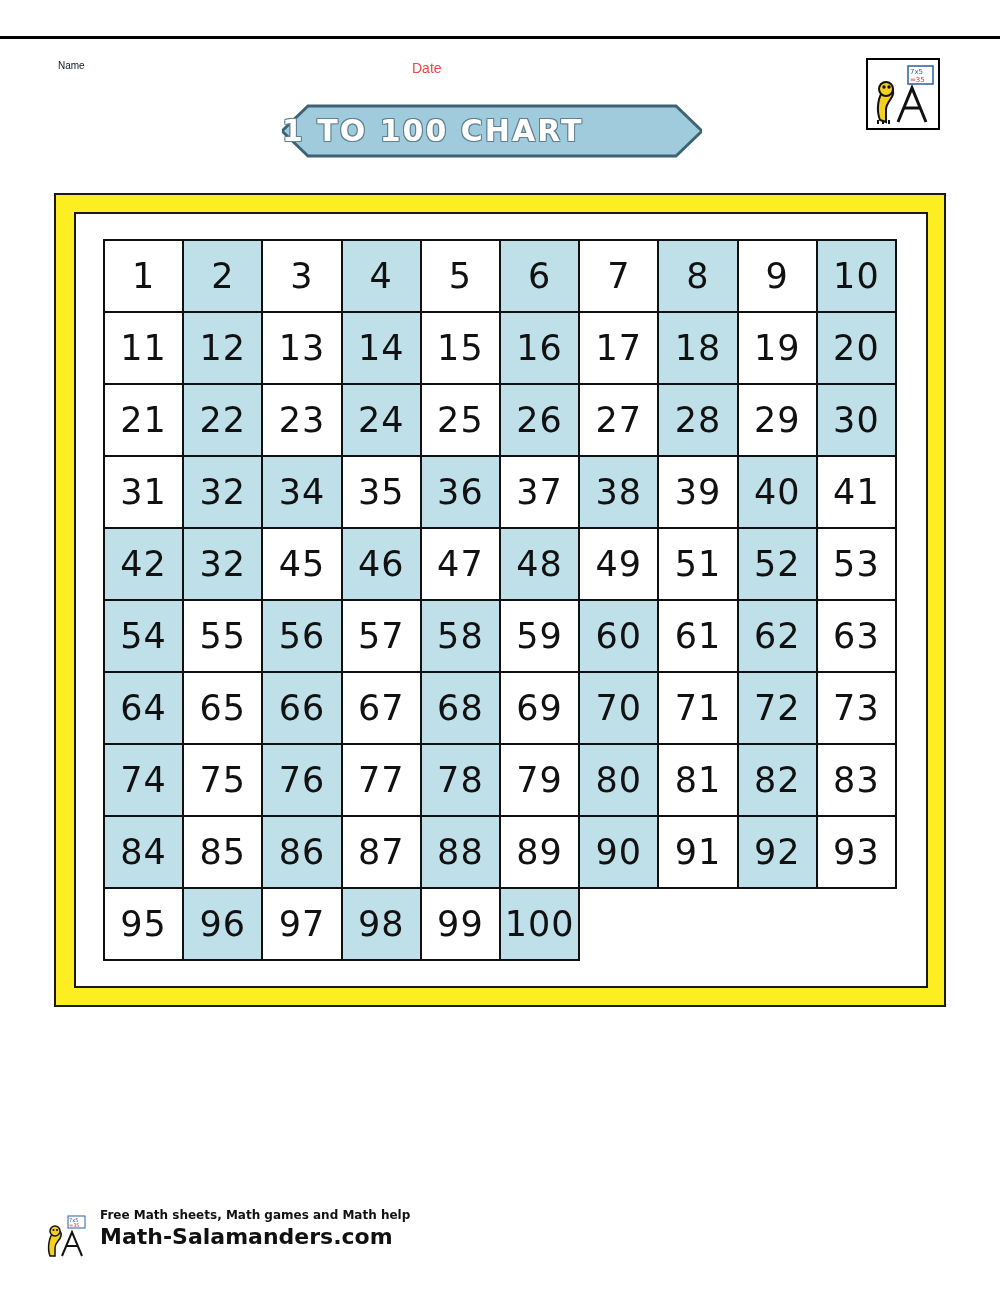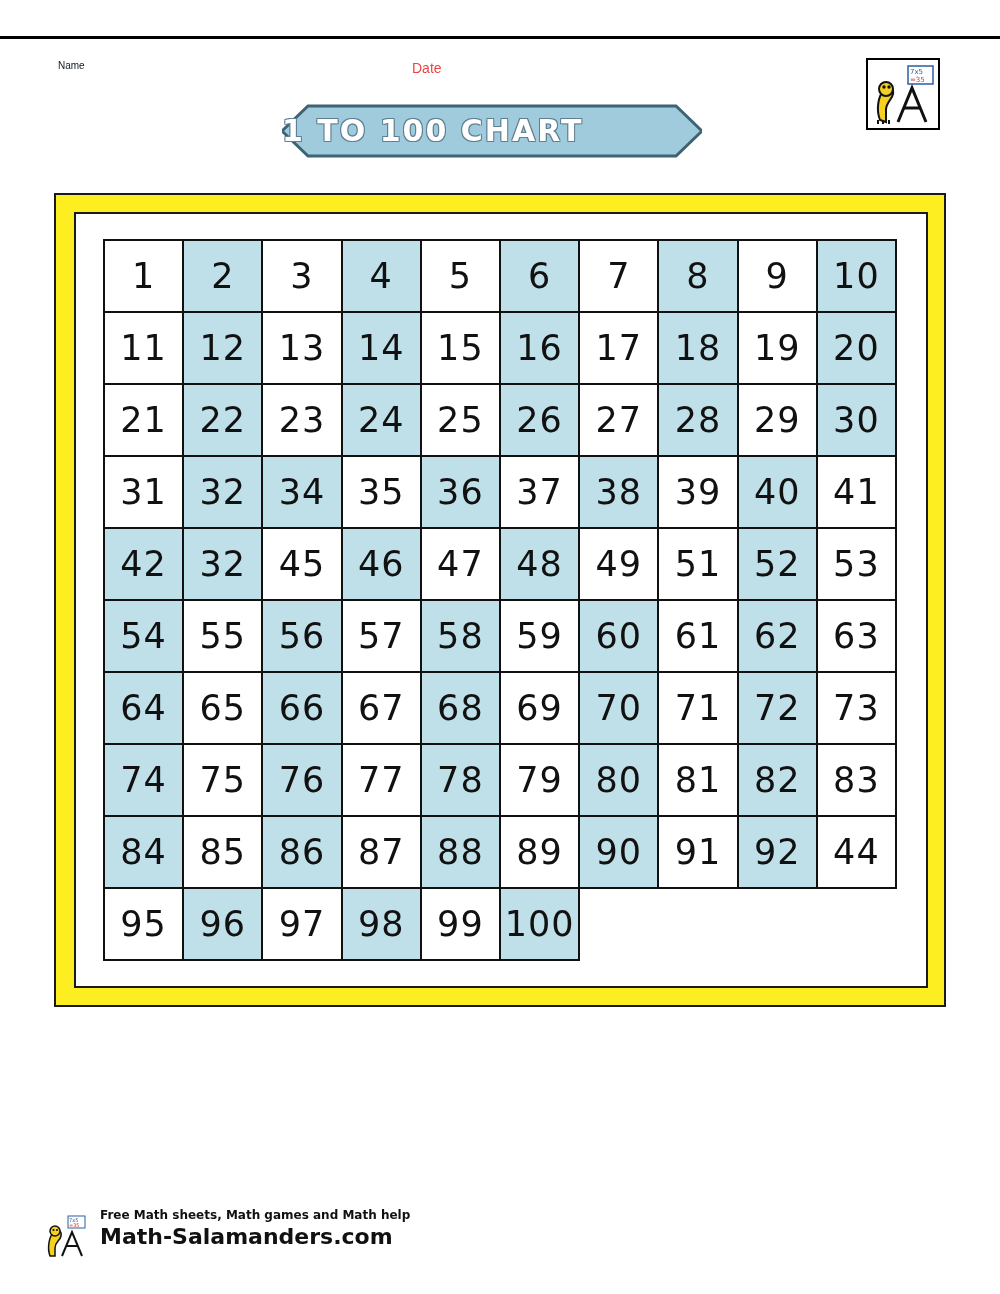--- a/index.html
+++ b/index.html
@@ -302,21 +302,21 @@
       <div class="cell">83</div>
       <div class="cell shaded">84</div>
       <div class="cell">85</div>
       <div class="cell shaded">86</div>
       <div class="cell">87</div>
       <div class="cell shaded">88</div>
       <div class="cell">89</div>
       <div class="cell shaded">90</div>
       <div class="cell">91</div>
       <div class="cell shaded">92</div>
-      <div class="cell">44</div>
+      <div class="cell">93</div>
       <div class="cell">95</div>
       <div class="cell shaded">96</div>
       <div class="cell">97</div>
       <div class="cell shaded">98</div>
       <div class="cell">99</div>
       <div class="cell shaded">100</div>
     </div>
 
   <div class="footer">
     <div class="footer-wrap">

